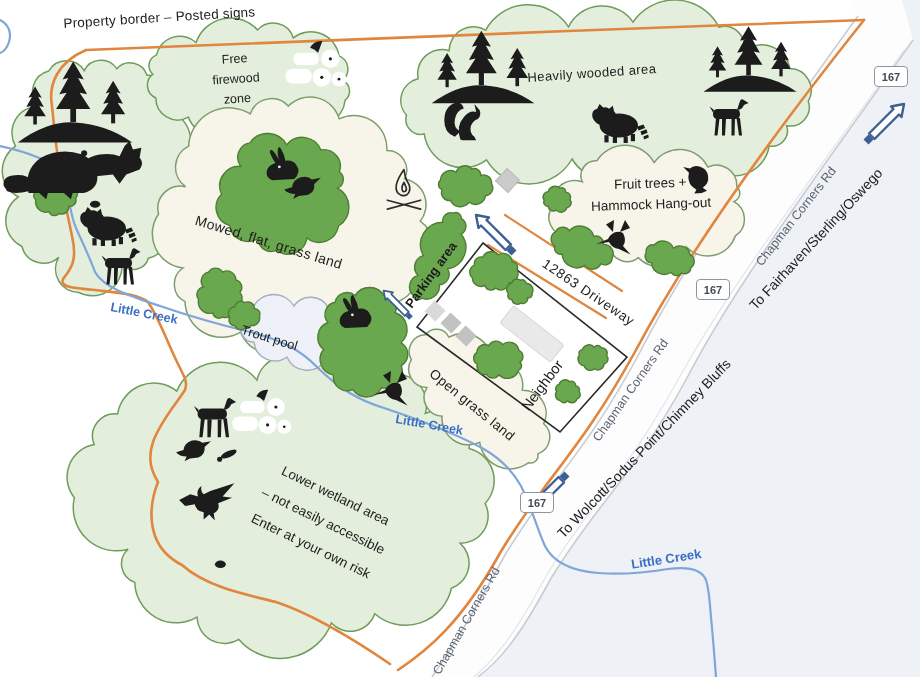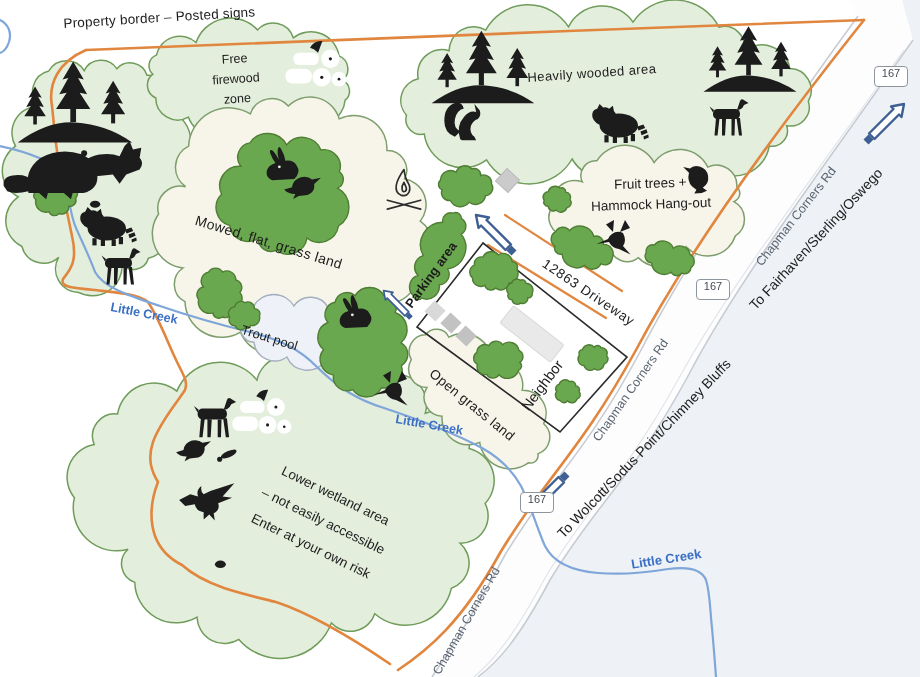--- a/index.html
+++ b/index.html
@@ -18,22 +18,22 @@
   .bush{fill:var(--bush-fill);stroke:var(--bush-stroke);stroke-width:1.4;}
   .creek{fill:none;stroke:var(--creek-blue);stroke-width:2.2;stroke-linecap:round;}
   .lot{fill:none;stroke:#2a2a2a;stroke-width:1.6;}
   .icon{fill:var(--icon-black);}
   .arrow-line{stroke:var(--arrow-blue);stroke-width:2.4;stroke-linejoin:round;fill:#fff;}
   .arrow-solid{fill:var(--arrow-blue);}
   .lbl{position:absolute;font-size:13px;color:#1c1c1c;white-space:nowrap;transform-origin:0 0;}
   .blue{color:var(--creek-label-blue);font-weight:bold;}
   .gray{color:#5b6570;}
   .badge{position:absolute;width:32px;height:19px;background:#fff;border:1.4px solid #8f959d;
-         border-radius:4px;color:#454b53;font-size:11px;font-weight:normal;
-         display:flex;align-items:flex-start;justify-content:center;}
+         border-radius:4px;color:#454b53;font-size:11px;font-weight:bold;
+         display:flex;align-items:center;justify-content:center;}
   .ctr{text-align:center;}
 </style>
 </head>
 <body>
 
 <div id="stage">
 <svg id="map-svg" width="920" height="677" viewBox="0 0 920 677">
   <defs>
     <symbol id="i-pine" viewBox="0 0 60 84">
       <path d="M30,2 L43,24 L36,22 L47,42 L38,40 L51,60 L9,60 L22,40 L13,42 L24,22 L17,24 Z"></path>

